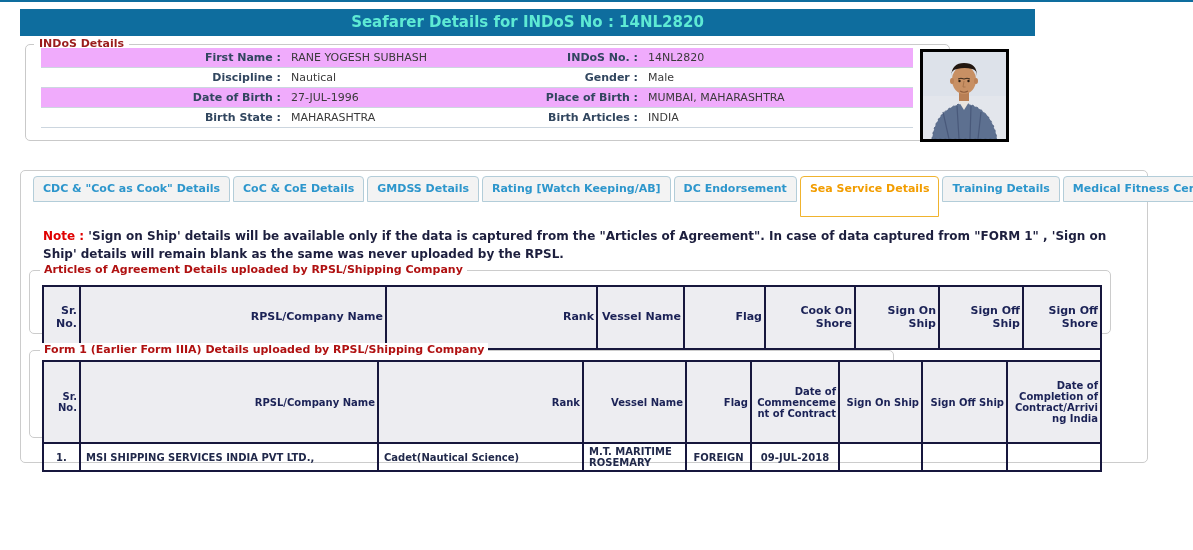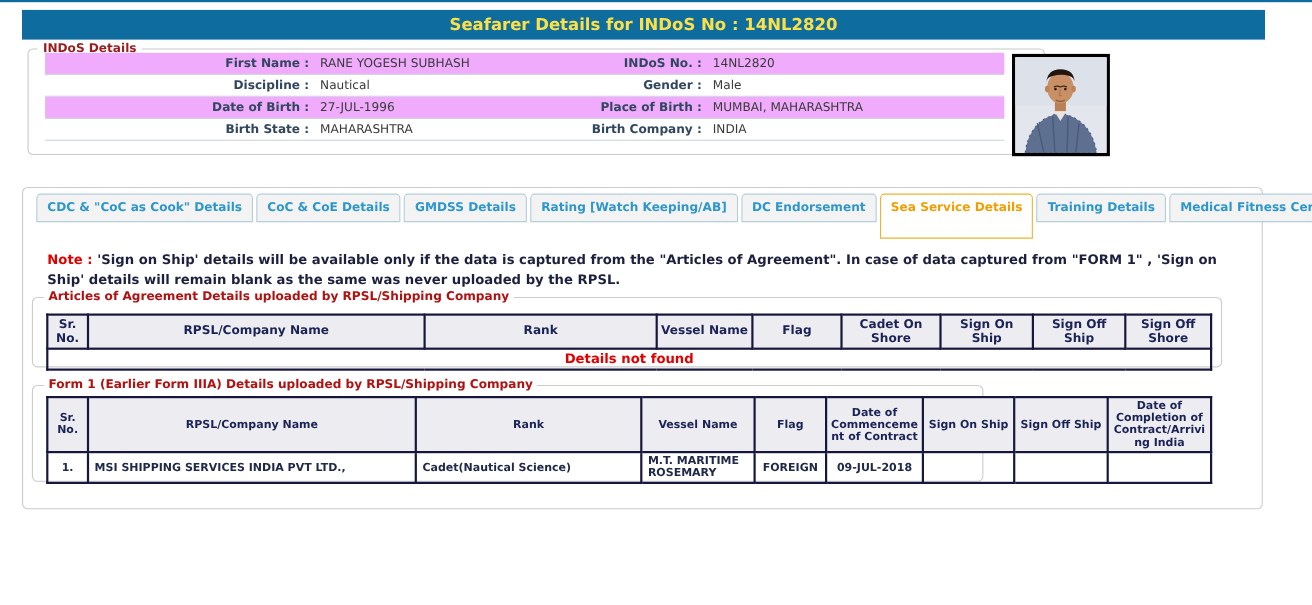--- a/index.html
+++ b/index.html
@@ -1,22 +1,22 @@
 <!DOCTYPE html>
 <html><head>
 <meta charset="utf-8">
 <style>
   * { margin:0; padding:0; box-sizing:border-box; }
   html,body { width:1193px; height:550px; background:#ffffff; overflow:hidden; }
   body { position:relative; font-family:"DejaVu Sans", sans-serif; }
 
   .top-line { position:absolute; top:0; left:0; width:1193px; height:2px; background:#0e6d9e; }
 
-  .header-bar { position:absolute; top:9px; left:20px; width:1130px; height:27px;
-    background:#0e6d9e; color:#fde047; font-weight:bold; font-size:15px;
+  .header-bar { position:absolute; top:9px; left:20px; width:1015px; height:27px;
+    background:#0e6d9e; color:#5eead4; font-weight:bold; font-size:15px;
     text-align:center; line-height:27px; }
 
   
   .indos-panel { position:absolute; top:44px; left:25px; width:925px; height:97px;
     border:1px solid #c9c9c9; border-radius:5px; background:#fff; }
   .panel-legend { position:absolute; top:-8px; left:8px; background:#ffffff; padding:0 5px;
     font-size:11px; font-weight:bold; color:#9a1c1c; white-space:nowrap; }
   .indos-rows { position:absolute; top:3px; left:15px; width:872px; }
   .indos-row { display:grid; grid-template-columns:240px 230px 127px 1fr;
     height:20px; line-height:19px; font-size:11px; border-bottom:1px solid #ccd6df; }
@@ -44,22 +44,22 @@
 
   .sub-panel { position:absolute; left:8px; border:1px solid #cccccc; border-radius:5px; background:#fff; }
   #articles-panel { top:99px; width:1082px; height:64px; }
   #form1-panel   { top:179px; width:865px; height:88px; }
   .section-title { position:absolute; top:-8px; left:10px; background:#ffffff; padding:0 4px;
     font-size:11px; font-weight:bold; color:#b01111; white-space:nowrap; }
 
   table { border-collapse:collapse; position:absolute; left:12px; table-layout:fixed; width:1058px; }
   #articles-table { top:14px; }
   #form1-table { top:9px; }
-  th { background:#ededf1; color:#1b2256; font-weight:bold; text-align:center;
-    border:2px solid #17173d; padding:2px 2px; line-height:1.15; overflow-wrap:anywhere; }
+  th { background:#ededf1; color:#1b2256; font-weight:bold; text-align:right;
+    border:2px solid #17173d; padding:18px 2px; line-height:1.15; overflow-wrap:anywhere; }
   #articles-table th { font-size:11px; }
   #form1-table th { font-size:10px; line-height:11px; }
   td { border:2px solid #17173d; font-size:10px; font-weight:bold; color:#21294b;
     padding:2px 5px; line-height:11px; overflow-wrap:anywhere;margin-top:28px; }
   .empty-row td { text-align:center; color:#e00000; font-size:12px; height:17px; line-height:13px; }
   td.c { text-align:center; }
   #form1-table td { height:28px; }
 </style>
 </head>
 <body>
@@ -86,21 +86,21 @@
     </div>
     <div class="indos-row striped">
       <span class="row-label">Date of Birth :</span>
       <span class="row-value">27-JUL-1996</span>
       <span class="row-label">Place of Birth :</span>
       <span class="row-value">MUMBAI, MAHARASHTRA</span>
     </div>
     <div class="indos-row">
       <span class="row-label">Birth State :</span>
       <span class="row-value">MAHARASHTRA</span>
-      <span class="row-label">Birth Company :</span>
+      <span class="row-label">Birth Articles :</span>
       <span class="row-value">INDIA</span>
     </div>
   </div>
 
   <div class="photo-frame">
     <svg viewBox="0 0 83 87" xmlns="http://www.w3.org/2000/svg">
       <rect x="0" y="0" width="83" height="87" fill="#e3e6ec"></rect>
       <rect x="0" y="0" width="83" height="44" fill="#dde2ea"></rect>
       <path d="M9,87 Q13,56 41,51 Q69,56 74,87 Z" fill="#5d7090"></path>
       <path d="M9,87 Q13,56 41,51 Q69,56 74,87 Z" fill="none" stroke="#4a5c7c" stroke-width="1" stroke-dasharray="2 3"></path>
@@ -152,21 +152,21 @@
           <col style="width:84px">
           <col style="width:78px">
       </colgroup>
       <tbody>
           <tr>
         <th>Sr. No.</th>
         <th>RPSL/Company Name</th>
         <th>Rank</th>
         <th>Vessel Name</th>
         <th>Flag</th>
-        <th>Cadet On Shore</th>
+        <th>Cook On Shore</th>
         <th>Sign On Ship</th>
         <th>Sign Off Ship</th>
         <th>Sign Off Shore</th>
       </tr>
       <tr class="empty-row">
         <td colspan="9">Details not found</td>
       </tr>
     </tbody>
       </table>
   </div>

